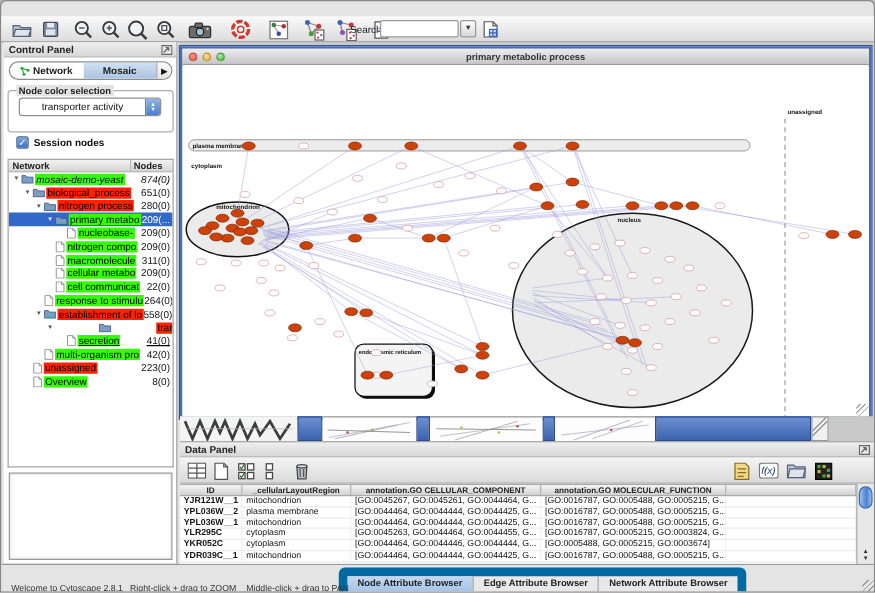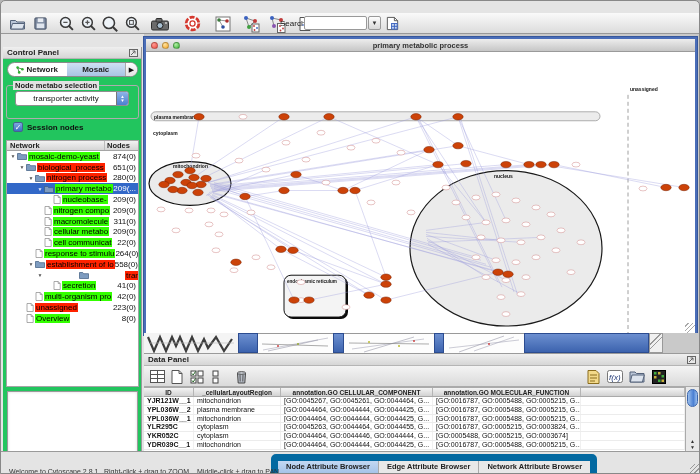--- a/index.html
+++ b/index.html
@@ -21,21 +21,21 @@
   .toolbar{position:absolute;left:0;top:12px;width:700px;height:21px;
     background:linear-gradient(#fafafa,#dcdcdc);border-bottom:1px solid #989898;}
   .tbtn{position:absolute;top:1px;width:20px;height:19px;display:flex;
     align-items:center;justify-content:center;}
   .search-label{position:absolute;top:6px;font-size:8px;color:#222;}
   .search-input{position:absolute;top:3px;height:14px;border:1px solid #999;
     background:#fff;font-size:8px;padding:0 2px;border-radius:2px;}
   .dd-btn{position:absolute;top:3px;width:13px;height:14px;background:linear-gradient(#fdfdfd,#d8d8d8);
     border:1px solid #999;border-radius:2px;font-size:6px;color:#333;text-align:center;line-height:13px;}
   
-  .cpanel{position:absolute;left:2px;top:46px;width:139px;height:417px;background:#22c55e;
+  .cpanel{position:absolute;left:2px;top:33px;width:139px;height:417px;background:#ffffff;
     border-right:1px solid #9a9a9a;}
   .phead{position:relative;height:12px;background:linear-gradient(#efefef,#d6d6d6);
     border-bottom:1px solid #b5b5b5;font-size:8px;font-weight:bold;color:#222;
     padding:1px 0 0 4px;}
   .float-ic{position:absolute;right:3px;top:2px;}
   .cptabs{position:absolute;left:4px;top:15px;width:131px;height:15px;display:flex;
     border:1px solid #8a8a8a;border-radius:8px;overflow:hidden;background:#fff;}
   .cptab{flex:1;font-size:8px;font-weight:bold;color:#222;text-align:center;line-height:13px;
     display:flex;align-items:center;justify-content:center;gap:2px;}
   .cptab.on{background:linear-gradient(#cfe0f2,#a9c4e4);}
@@ -274,39 +274,39 @@
             <circle cx="4" cy="8" r="1.6" fill="#2fae2f"></circle>
           </svg>
         <span>Network</span>
       </span>
       <span class="cptab on">
         <span>Mosaic</span>
       </span>
       <span class="tab-arrow">▶</span>
     </div>
     <div class="groupbox">
-      <span class="grouplabel">Node metabo selection</span>
+      <span class="grouplabel">Node color selection</span>
       <div class="combo">
         <span class="combo-text">transporter activity</span>
         <span class="combo-step">
             <span>▲</span>
             <span>▼</span>
           </span>
       </div>
     </div>
     <div class="checkrow">
       <span class="checkbox">✓</span>
       <span class="checklabel">Session nodes</span>
     </div>
     <div class="treehead">
       <span class="c1">Network</span>
       <span class="c2">Nodes</span>
     </div>
     <div class="treebox">
-        <div class="trow" style="padding-left: 2px;">
+        <div class="trow" style="padding-left: 2px; font-style: italic;">
           <span class="arr">▼</span>
           <span class="tic">
             <svg width="10" height="8" viewBox="0 0 10 8">
               <path d="M0.5 1.5 h3.2 l1 1.2 h4.8 v4.8 h-9 z" fill="#7e9cc0" stroke="#3c5a80" stroke-width="0.7"></path>
             </svg>
           </span>
           <span class="tlb g">mosaic-demo-yeast</span>
           <span class="sp"></span>
           <span class="tct">874(0)</span>
         </div>
@@ -430,21 +430,21 @@
           <span class="arr">▼</span>
           <span class="tic">
             <svg width="10" height="8" viewBox="0 0 10 8">
               <path d="M0.5 1.5 h3.2 l1 1.2 h4.8 v4.8 h-9 z" fill="#7e9cc0" stroke="#3c5a80" stroke-width="0.7"></path>
             </svg>
           </span>
           <span class="tlb r">transport</span>
           <span class="sp"></span>
           <span class="tct">558(0)</span>
         </div>
-        <div class="trow" style="padding-left: 38px;">
+        <div class="trow" style="padding-left: 38px; text-decoration: underline;">
           <span class="arr"></span>
           <span class="tic">
             <svg width="8" height="9" viewBox="0 0 8 9">
               <path d="M1 0.5 h4.2 l2 2 v6 h-6.2 z" fill="#fff" stroke="#888" stroke-width="0.7"></path>
               <path d="M5.2 0.5 v2 h2" fill="none" stroke="#888" stroke-width="0.7"></path>
             </svg>
           </span>
           <span class="tlb g">secretion</span>
           <span class="sp"></span>
           <span class="tct">41(0)</span>

